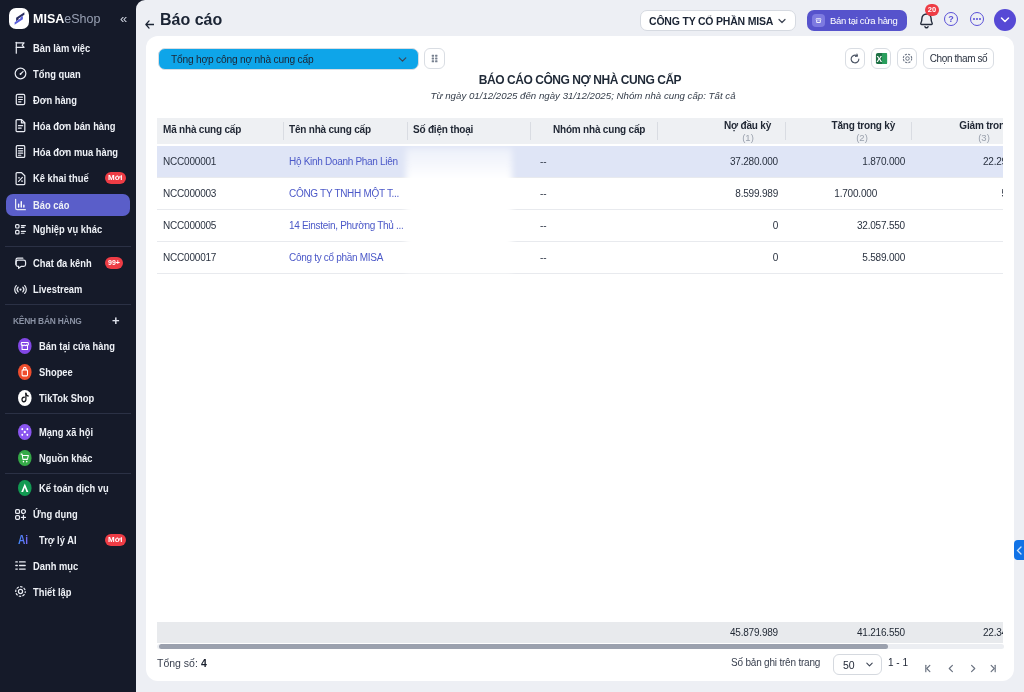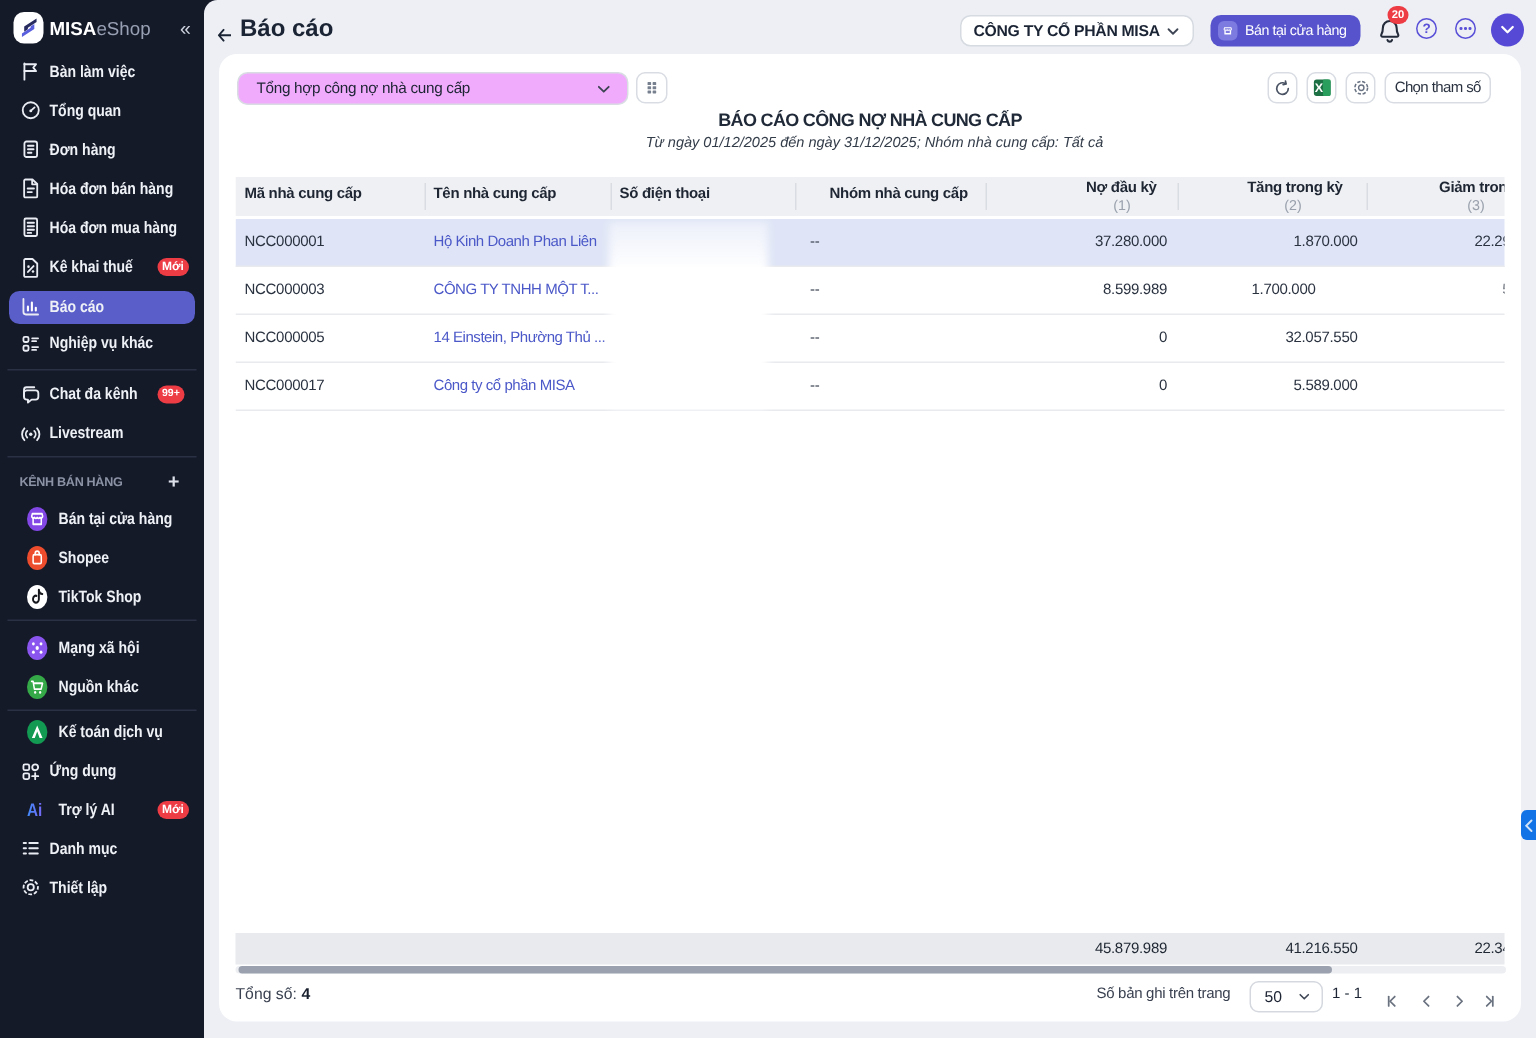--- a/index.html
+++ b/index.html
@@ -18,21 +18,21 @@
 .mi span{margin-left:5px;font-size:11px;font-weight:bold;color:#eef1f6;white-space:nowrap;display:inline-block;transform:scaleX(.85);transform-origin:0 50%}
 .mi svg{flex:0 0 auto}
 .badge{position:absolute;background:#ee3c45;color:#fff;border-radius:7px;font-size:7.5px;font-weight:700;height:12px;line-height:12px;padding:0 3px}
 .divider{position:absolute;left:5px;width:126px;height:1px;background:#2b3145}
 .cic{border-radius:50%;width:16px;height:16px;display:flex;align-items:center;justify-content:center;flex:0 0 auto}
 </style>
 </head>
 <body>
 <div id="main">
   <div id="card">
-<div class="abs" style="left:12px;top:12px;width:261px;height:22px;background:#f0abfc;border:1px solid #d9dde3;border-radius:7px;display:flex;align-items:center;justify-content:space-between;padding:0 10px 0 12px">
+<div class="abs" style="left:12px;top:12px;width:261px;height:22px;background:#0ea5e9;border:1px solid #d9dde3;border-radius:7px;display:flex;align-items:center;justify-content:space-between;padding:0 10px 0 12px">
 <span style="font-size:10.2px;letter-spacing:-.2px;color:#1d2433">Tổng hợp công nợ nhà cung cấp</span>
 <svg width="11" height="11" viewBox="0 0 10 10">
           <path d="M2 3.5l3 3 3-3" stroke="#3d4554" stroke-width="1.1" fill="none" stroke-linecap="round" stroke-linejoin="round"></path>
         </svg>
       </div>
 <div class="btn" style="left:278px;top:12px;width:21px;height:21px">
         <svg width="11" height="11" viewBox="0 0 13 13">
           <g fill="#77808f">
             <rect x="3.2" y="2" width="2.8" height="2.4" rx=".5"></rect>
             <rect x="3.2" y="5.3" width="2.8" height="2.4" rx=".5"></rect>

